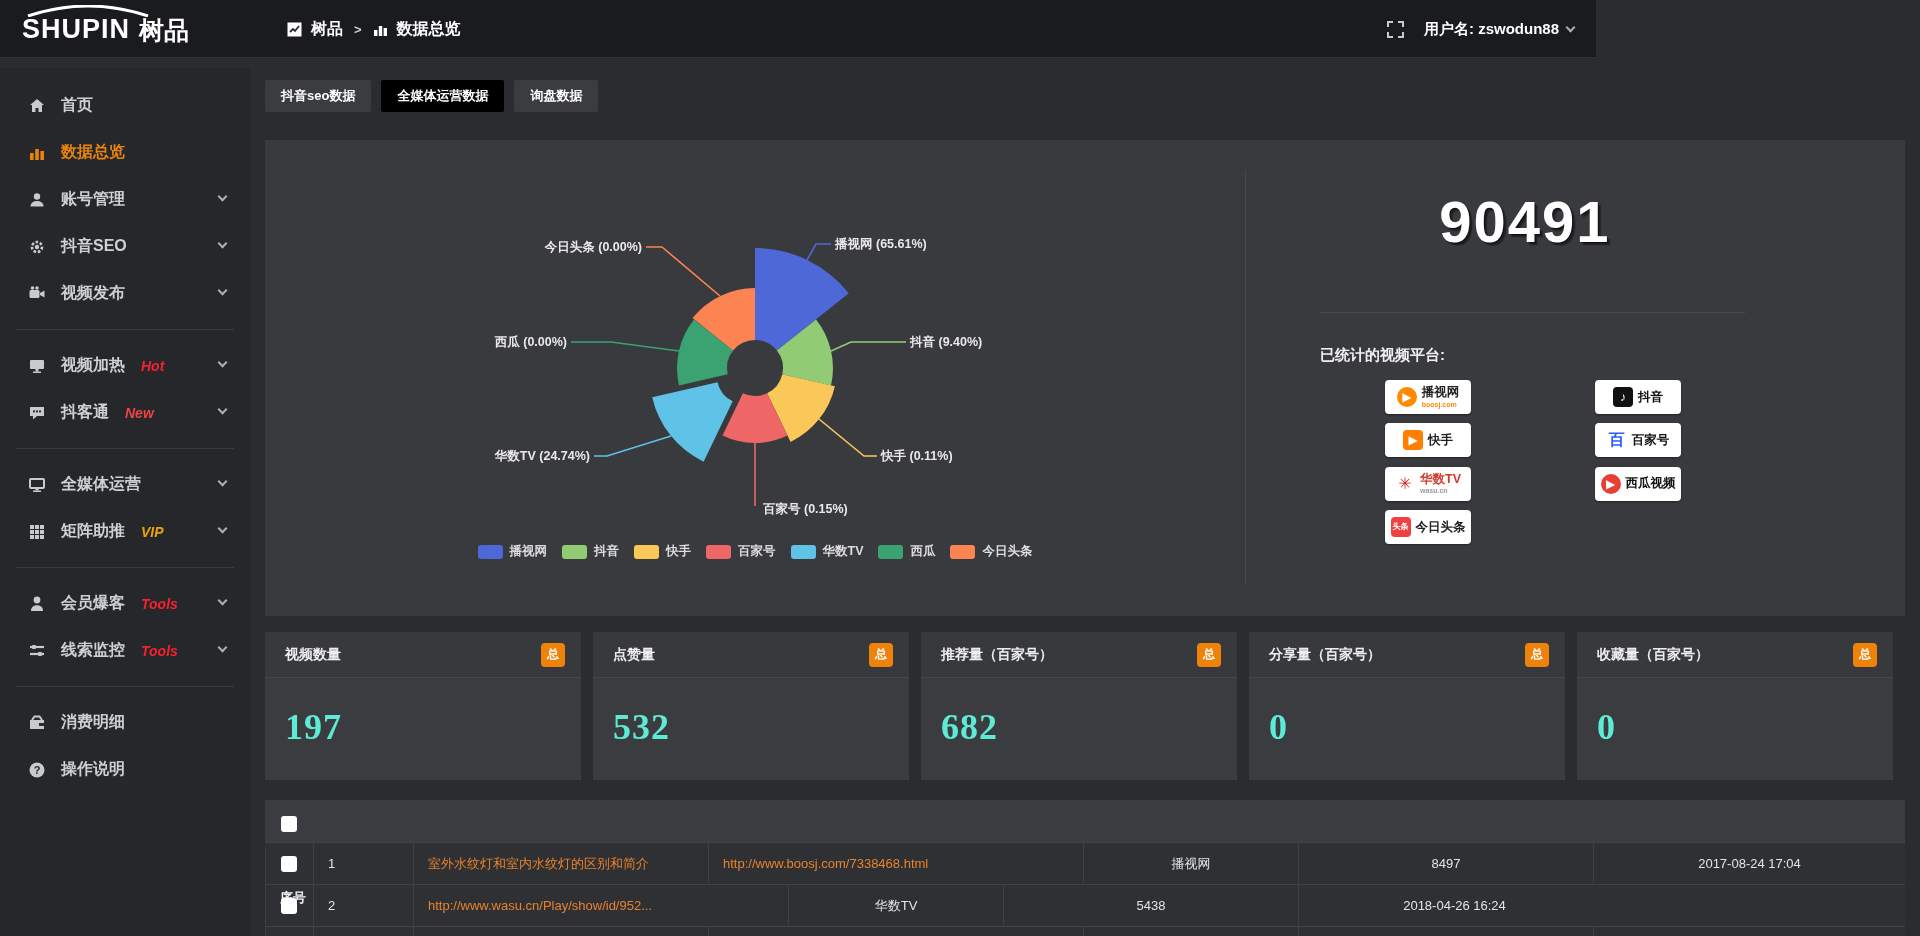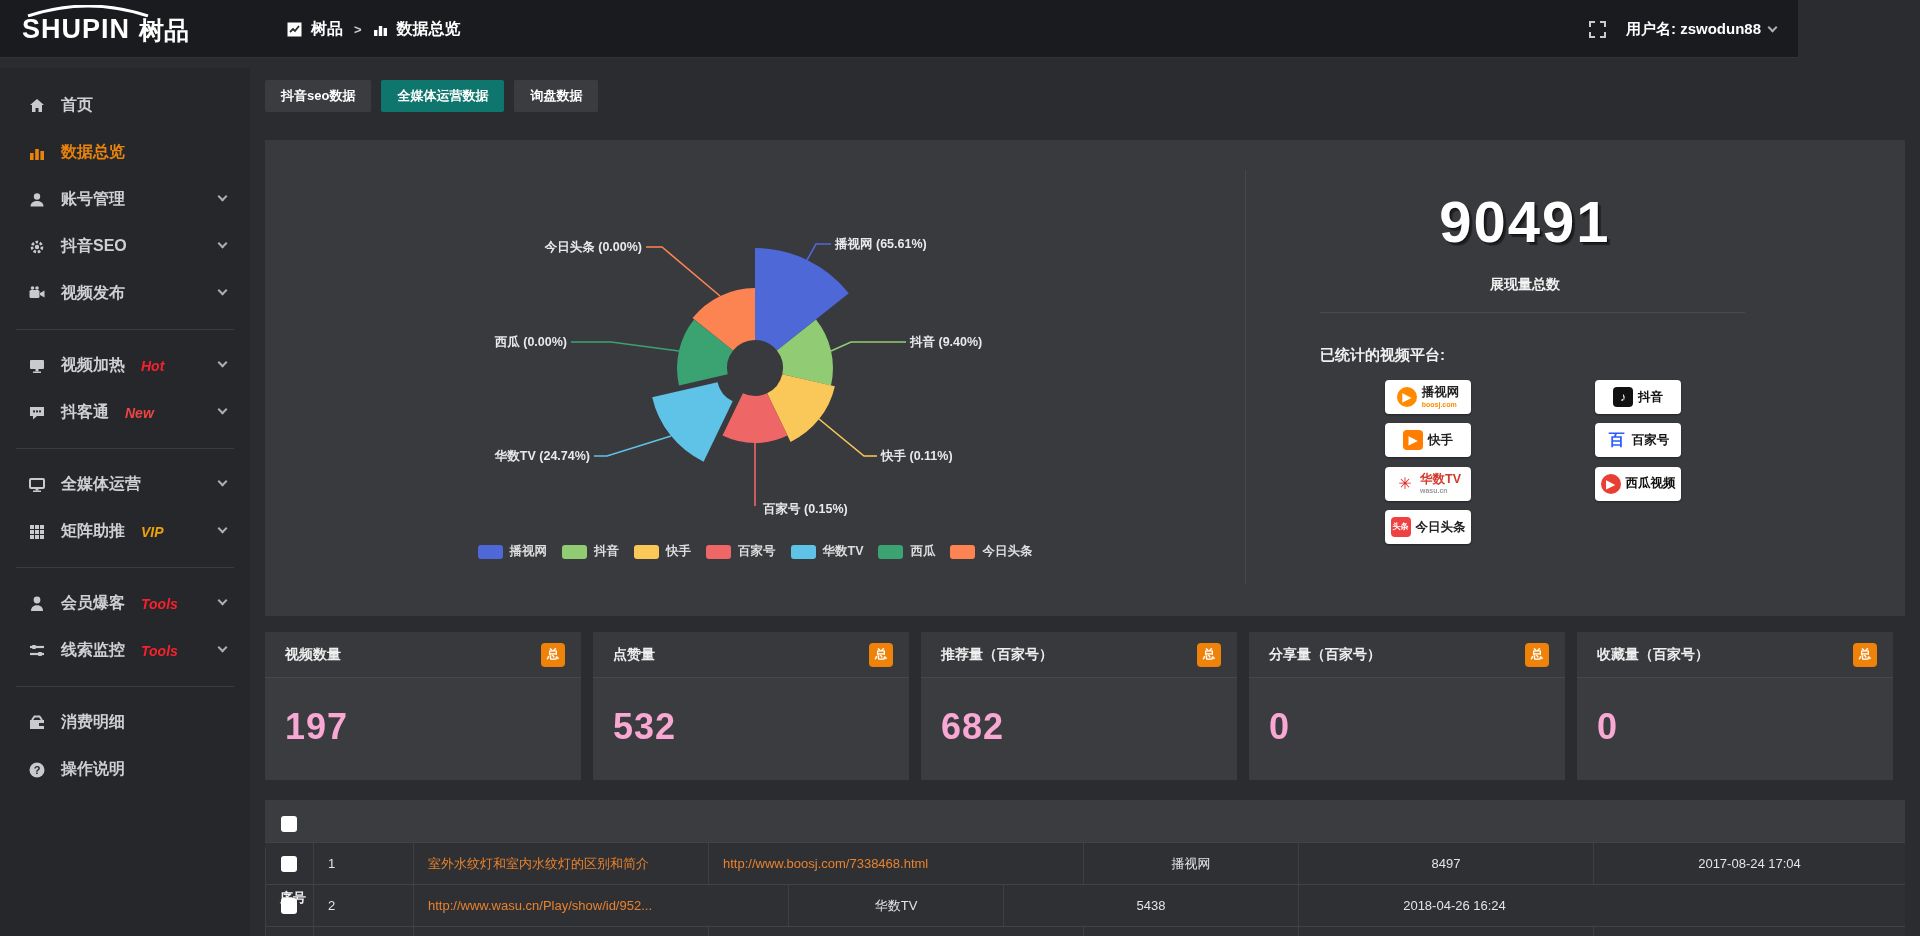--- a/index.html
+++ b/index.html
@@ -1,21 +1,21 @@
 <!DOCTYPE html>
 <html><head>
 <meta charset="utf-8">
 <style>
   * { margin:0; padding:0; box-sizing:border-box; }
   html,body { width:1920px; height:936px; overflow:hidden; background:#2b2c2f;
     font-family:"Liberation Sans","DejaVu Sans",sans-serif; }
   #app { position:relative; width:1920px; height:936px; background:#2b2c2f; overflow:hidden; }
 
   
-  .topbar { position:absolute; left:0; top:0; width:1798px; height:58px; background:#1a1b1e;
+  .topbar { position:absolute; left:0; top:0; width:1596px; height:58px; background:#1a1b1e;
     border-bottom:1px solid #313236; z-index:5; }
   .logo { position:absolute; left:22px; top:7px; display:flex; align-items:flex-end; color:#fff; }
   .logo .arc { position:absolute; left:2px; top:-2px; }
   .logo .shupin { font-size:27px; font-weight:900; letter-spacing:1px; line-height:44px; }
   .logo .cjk { font-size:25px; font-weight:900; margin-left:9px; line-height:42px; }
   .breadcrumb { position:absolute; left:287px; top:0; height:58px; display:flex; align-items:center;
     gap:9px; color:#fff; font-size:16px; font-weight:700; }
   .breadcrumb .sep { color:#cfcfcf; font-size:13px; font-weight:700; margin:0 2px; }
   .topbar-right { position:absolute; right:22px; top:0; height:58px; display:flex; align-items:center; gap:20px; }
   .username { color:#fff; font-size:15px; font-weight:600; display:flex; align-items:center; gap:8px; }
@@ -30,21 +30,21 @@
   .side-item .s-label { font-weight:600; }
   .side-item .s-tag { font-size:14px; font-weight:800; font-style:italic; margin-left:16px; }
   .side-item .s-chev { position:absolute; right:24px; top:20px; }
   .side-item.active { color:#e8830c; }
   .side-div { height:1px; background:#3a3b3f; margin:12px 16px; }
 
   
   .tabs { position:absolute; left:265px; top:80px; display:flex; gap:10px; }
   .tab { height:32px; padding:0 16px; display:flex; align-items:center; background:#3b3c40; color:#fff;
     font-size:13px; font-weight:700; border-radius:2px; cursor:pointer; }
-  .tab.active { background:#0f766e; }
+  .tab.active { background:#000000; }
 
   
   .panel { position:absolute; left:265px; top:140px; width:1640px; height:476px; background:#393a3e; }
   .panel .vdiv { position:absolute; left:980px; top:30px; width:1px; height:415px; background:#47484c; }
   #pie-svg { position:absolute; left:0; top:0; }
   .legend { position:absolute; left:0; top:403px; width:980px; display:flex; justify-content:center;
     align-items:center; gap:15px; }
   .legend-item { display:flex; align-items:center; gap:7px; cursor:pointer; }
   .legend-sq { width:25px; height:14px; border-radius:3px; }
   .legend-label { color:#ddd; font-size:12.5px; font-weight:600; }
@@ -66,21 +66,21 @@
   .badge .b-name { font-size:12.5px; font-weight:900; }
   .badge .b-sub { font-size:7px; font-weight:700; margin-top:2px; }
 
   
   .card { position:absolute; top:632px; width:316px; height:148px; background:#3b3c40; }
   .card-head { height:46px; display:flex; align-items:center; padding:0 16px 0 20px;
     border-bottom:1px solid #47484c; background:#38393d; }
   .card-title { color:#eee; font-size:14px; font-weight:700; flex:1; }
   .card-badge { width:24px; height:24px; background:#ef8208; color:#fff; font-size:12px; font-weight:700;
     border-radius:4px; display:flex; align-items:center; justify-content:center; }
-  .card-value { color:#f9a8d4; font-size:36px; font-weight:600; padding:28px 0 0 20px; letter-spacing:1px; }
+  .card-value { color:#5eead4; font-size:36px; font-weight:600; padding:28px 0 0 20px; letter-spacing:1px;font-family:Liberation Serif, serif; }
 
   
   .table { position:absolute; left:265px; top:800px; width:1640px; height:136px; overflow:hidden; }
   .t-row { display:flex; height:42px; background:#2f3034; border-top:1px solid #424347; }
   .t-row.head { background:#3b3c40; border-top:none;flex-direction:column; }
   .t-cell { display:flex; align-items:center; padding:0 14px; color:#e4e4e6; font-size:13px;
     border-left:1px solid #3e3f43; overflow:hidden; white-space:nowrap; }
   .t-cell:first-child { border-left:none; justify-content:center; padding:0; }
   .t-cell.center { justify-content:center; }
   .t-row.head .t-cell { font-weight:700; color:#f0f0f1; }
@@ -340,21 +340,20 @@
         </div>
         <div class="legend-item">
           <span class="legend-sq" style="background: rgb(252, 132, 82);"></span>
           <span class="legend-label">今日头条</span>
         </div>
       </div>
     <div class="vdiv"></div>
 
     <div class="right-sec">
       <div class="big-num">90491</div>
-      <div class="big-num-label">展现量总数</div>
       <div class="hdiv"></div>
       <div class="platforms-label">已统计的视频平台:</div>
       <div id="badges">
           <div class="badge" style="left: 140px; top: 240px;">
             <span class="b-logo circle" style="background: rgb(255, 138, 0); color: rgb(255, 255, 255);">▶</span>
             <span class="b-txt">
               <span class="b-name" style="color: rgb(34, 34, 34);">播视网</span>
               <span class="b-sub" style="color: rgb(255, 138, 0);">boosj.com</span>
             </span>
           </div>

